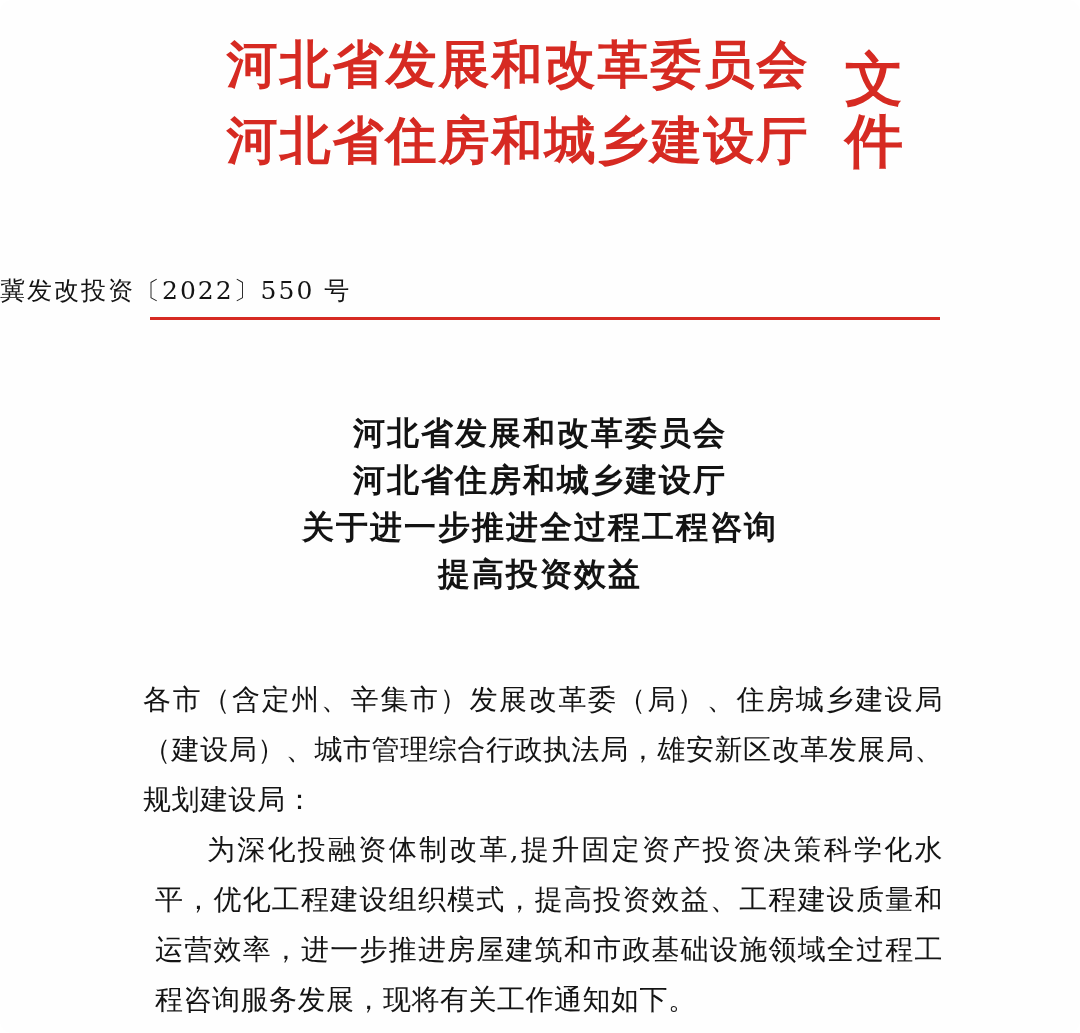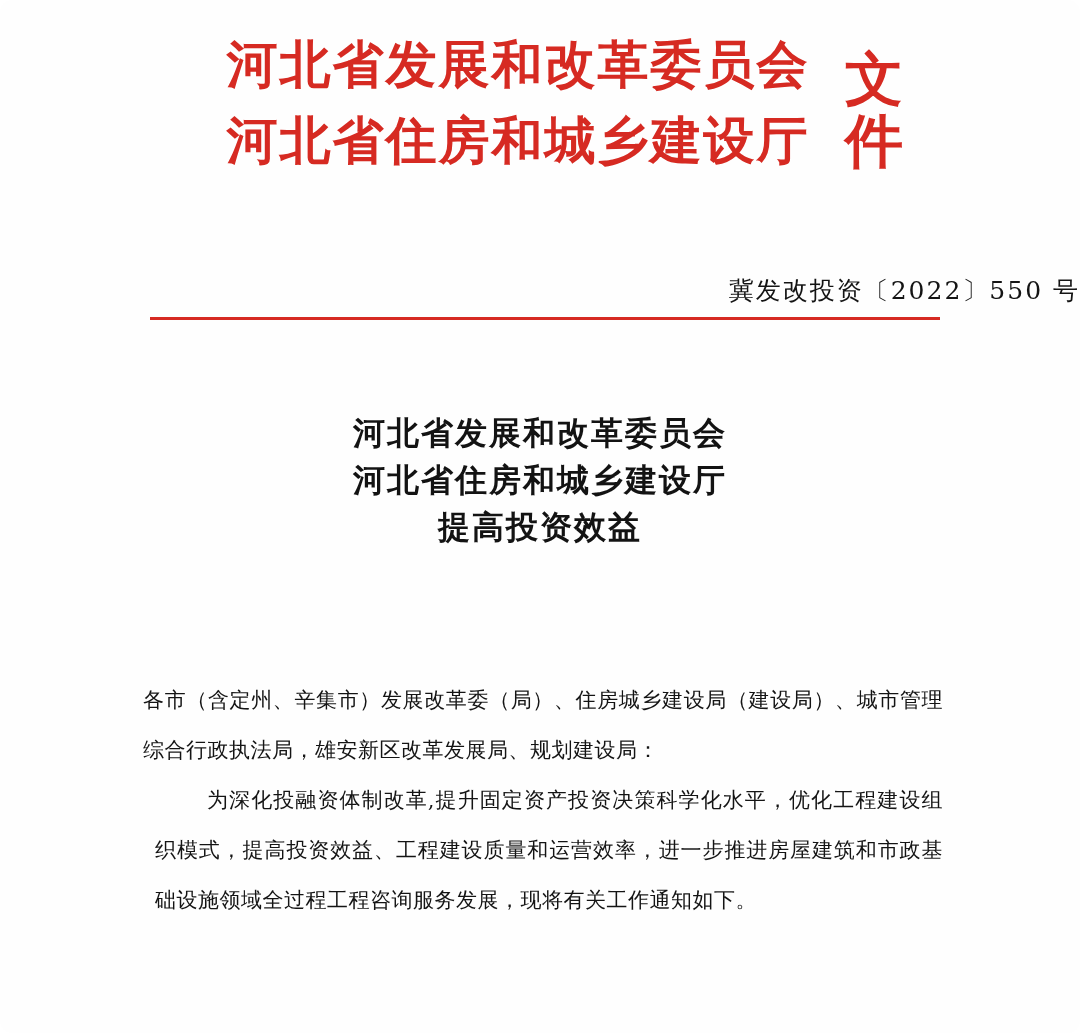--- a/index.html
+++ b/index.html
@@ -64,21 +64,21 @@
   .masthead-wenjian span {
     display: block;
   }
 
   
   .docnum {
     position: absolute;
     top: 274px;
     left: 0;
     width: 1080px;
-    text-align: right;
+    text-align: left;
     font-size: 25px;
     letter-spacing: 2px;
     color: #141414;
   }
   .red-rule {
     position: absolute;
     top: 317px;
     left: 150px;
     width: 790px;
     height: 3px;
@@ -103,21 +103,21 @@
   }
 
   
   .body-block {
     position: absolute;
     top: 675px;
     left: 143px;
     width: 800px;
   }
   .body-para {
-    font-size: 21px;
+    font-size: 28px;
     line-height: 50px;
     letter-spacing: 0.5px;
     color: #141414;
     text-align: justify;
     text-justify: inter-ideograph;
   }
   .body-para.indent {
     text-indent: 52px;
     margin-left: 12px;
   }
@@ -138,20 +138,21 @@
     </div>
   </div>
 
   <div class="docnum">冀发改投资〔2022〕550 号</div>
 
   <div class="red-rule"></div>
 
   <div class="title-block">
     <div class="title-line">河北省发展和改革委员会</div>
     <div class="title-line">河北省住房和城乡建设厅</div>
+    <div class="title-line">关于进一步推进全过程工程咨询</div>
     <div class="title-line">提高投资效益</div>
   </div>
 
   <div class="body-block">
     <div class="body-para">各市（含定州、辛集市）发展改革委（局）、住房城乡建设局（建设局）、城市管理综合行政执法局，雄安新区改革发展局、规划建设局：</div>
     <div class="body-para indent">为深化投融资体制改革,提升固定资产投资决策科学化水平，优化工程建设组织模式，提高投资效益、工程建设质量和运营效率，进一步推进房屋建筑和市政基础设施领域全过程工程咨询服务发展，现将有关工作通知如下。</div>
   </div>
 
 </div>
 

